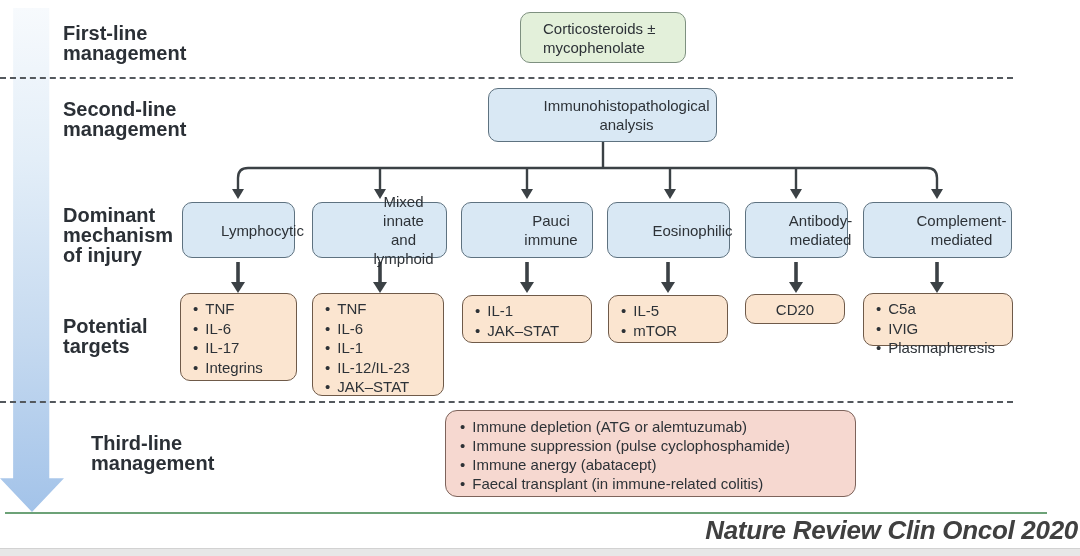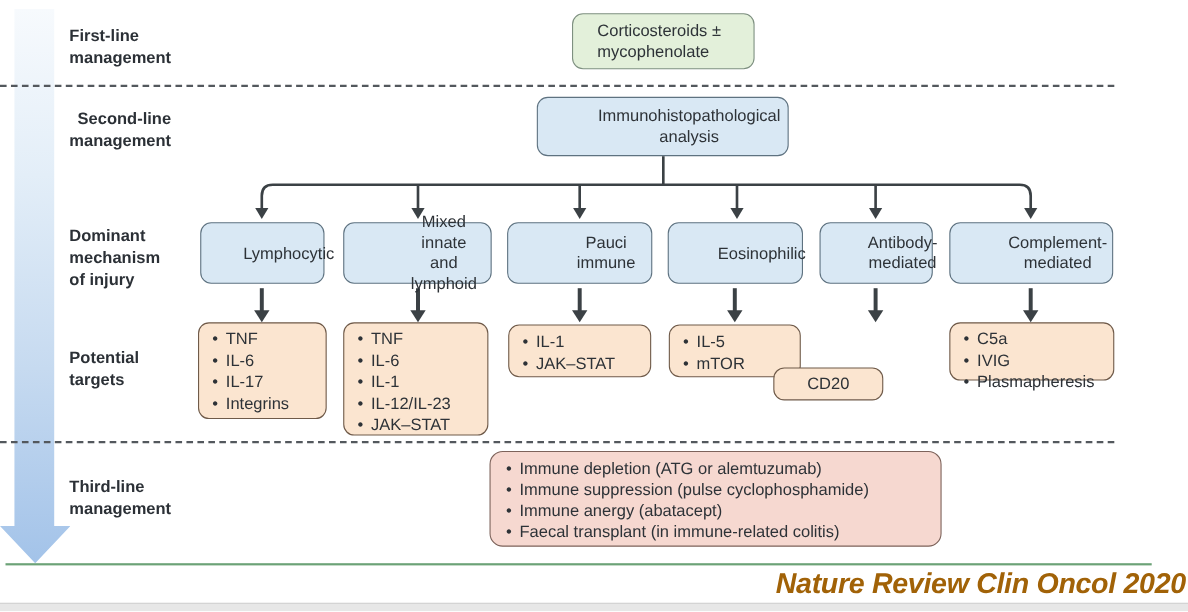--- a/index.html
+++ b/index.html
@@ -11,63 +11,63 @@
   .stage-arrow{
     position:absolute; left:0; top:8px; width:64px; height:504px;
     background:linear-gradient(180deg,#f7fafd 0%,#e3eef8 30%,#c6daf0 65%,#a3c3e9 100%);
     clip-path:polygon(20.5% 0%,77% 0%,77% 93.3%,100% 93.3%,50% 100%,0% 93.3%,20.5% 93.3%);
   }
   
   .dash{position:absolute; left:0; width:1013px; border-top:2px dashed #53585d; height:0;}
   .dash1{top:77px;} .dash2{top:401px;}
   
   .rowlabel{
-    position:absolute; left:63px; font-weight:bold; font-size:15px; line-height:20px;
+    position:absolute; left:63px; font-weight:bold; font-size:20px; line-height:20px;
     white-space:pre-line; color:#2b3036;
   }
   
   .bx{position:absolute; box-sizing:border-box; border-radius:10px; font-size:15px; line-height:19px;}
   .bx.center{display:flex; align-items:center; justify-content:center; text-align:center; white-space:pre-line;}
   .green{background:#e3f0da; border:1.5px solid #7e9080;}
   .blue{background:#d9e8f4; border:1.5px solid #5e7280;padding-left:48px;}
   .orange{background:#fbe5d0; border:1.5px solid #6f5a49; padding:5px 10px 4px 12px;}
   .pink{background:#f6d8d0; border:1.5px solid #7d635b; border-radius:12px; padding:6px 12px 5px 14px;}
   .bullet-item{white-space:nowrap; line-height:19.5px;}
   .bullet-item::before{content:"•"; margin-right:7px;}
   .pink .bullet-item{line-height:19px;}
   
   .firstline-text{display:flex; align-items:center; text-align:left; white-space:pre-line; padding-left:22px;}
   svg.connectors{position:absolute; left:0; top:0;}
   .greenline{position:absolute; left:5px; top:512px; width:1042px; height:2px; background:#6ca277;}
   .citation{
     position:absolute; right:2px; top:515px; font-size:26px; font-weight:bold; font-style:italic;
-    color:#a16207; letter-spacing:-0.3px;
+    color:#404040; letter-spacing:-0.3px;
   }
   .bottombar{position:absolute; left:0; bottom:0; width:1080px; height:7px; background:#e7e7e7; border-top:1px solid #d2d2d2;}
 </style>
 </head>
 <body>
 
 <div class="canvas">
 
   <div class="stage-arrow"></div>
 
   <div class="dash dash1"></div>
   <div class="dash dash2"></div>
 
   <div class="rowlabel" style="top:23px;">First-line
 management</div>
-  <div class="rowlabel" style="top:99px;text-align:right;">Second-line
+  <div class="rowlabel" style="top:99px;">Second-line
 management</div>
   <div class="rowlabel" style="top:205px;">Dominant
 mechanism
 of injury</div>
   <div class="rowlabel" style="top:316px;">Potential
 targets</div>
-  <div class="rowlabel" style="top:433px;">Third-line
+  <div class="rowlabel" style="top:433px;margin-left:28px;">Third-line
 management</div>
 
   <div class="bx green firstline-text" style="left:520px; top:12px; width:166px; height:51px;">Corticosteroids ±
 mycophenolate</div>
 
   <div class="bx blue center" style="left:488px; top:88px; width:229px; height:54px;">Immunohistopathological
 analysis</div>
 
   <svg class="connectors" width="1080" height="556" viewBox="0 0 1080 556">
     <g stroke="#3b4145" stroke-width="2.4" fill="none">
@@ -128,21 +128,21 @@
       <div class="bullet-item">JAK–STAT</div>
     </div>
   <div class="bx orange" style="left:462px; top:295px; width:130px; height:48px;">
       <div class="bullet-item">IL-1</div>
       <div class="bullet-item">JAK–STAT</div>
     </div>
   <div class="bx orange" style="left:608px; top:295px; width:120px; height:48px;">
       <div class="bullet-item">IL-5</div>
       <div class="bullet-item">mTOR</div>
     </div>
-  <div class="bx orange center" style="left:703px; top:294px; width:100px; height:30px; padding:0;margin-top:40px;">CD20</div>
+  <div class="bx orange center" style="left:745px; top:294px; width:100px; height:30px; padding:0;">CD20</div>
   <div class="bx orange" style="left:863px; top:293px; width:150px; height:53px;">
       <div class="bullet-item">C5a</div>
       <div class="bullet-item">IVIG</div>
       <div class="bullet-item">Plasmapheresis</div>
     </div>
 
   <div class="bx pink" style="left:397px; top:410px; width:411px; height:87px;margin-left:48px;">
       <div class="bullet-item">Immune depletion (ATG or alemtuzumab)</div>
       <div class="bullet-item">Immune suppression (pulse cyclophosphamide)</div>
       <div class="bullet-item">Immune anergy (abatacept)</div>

